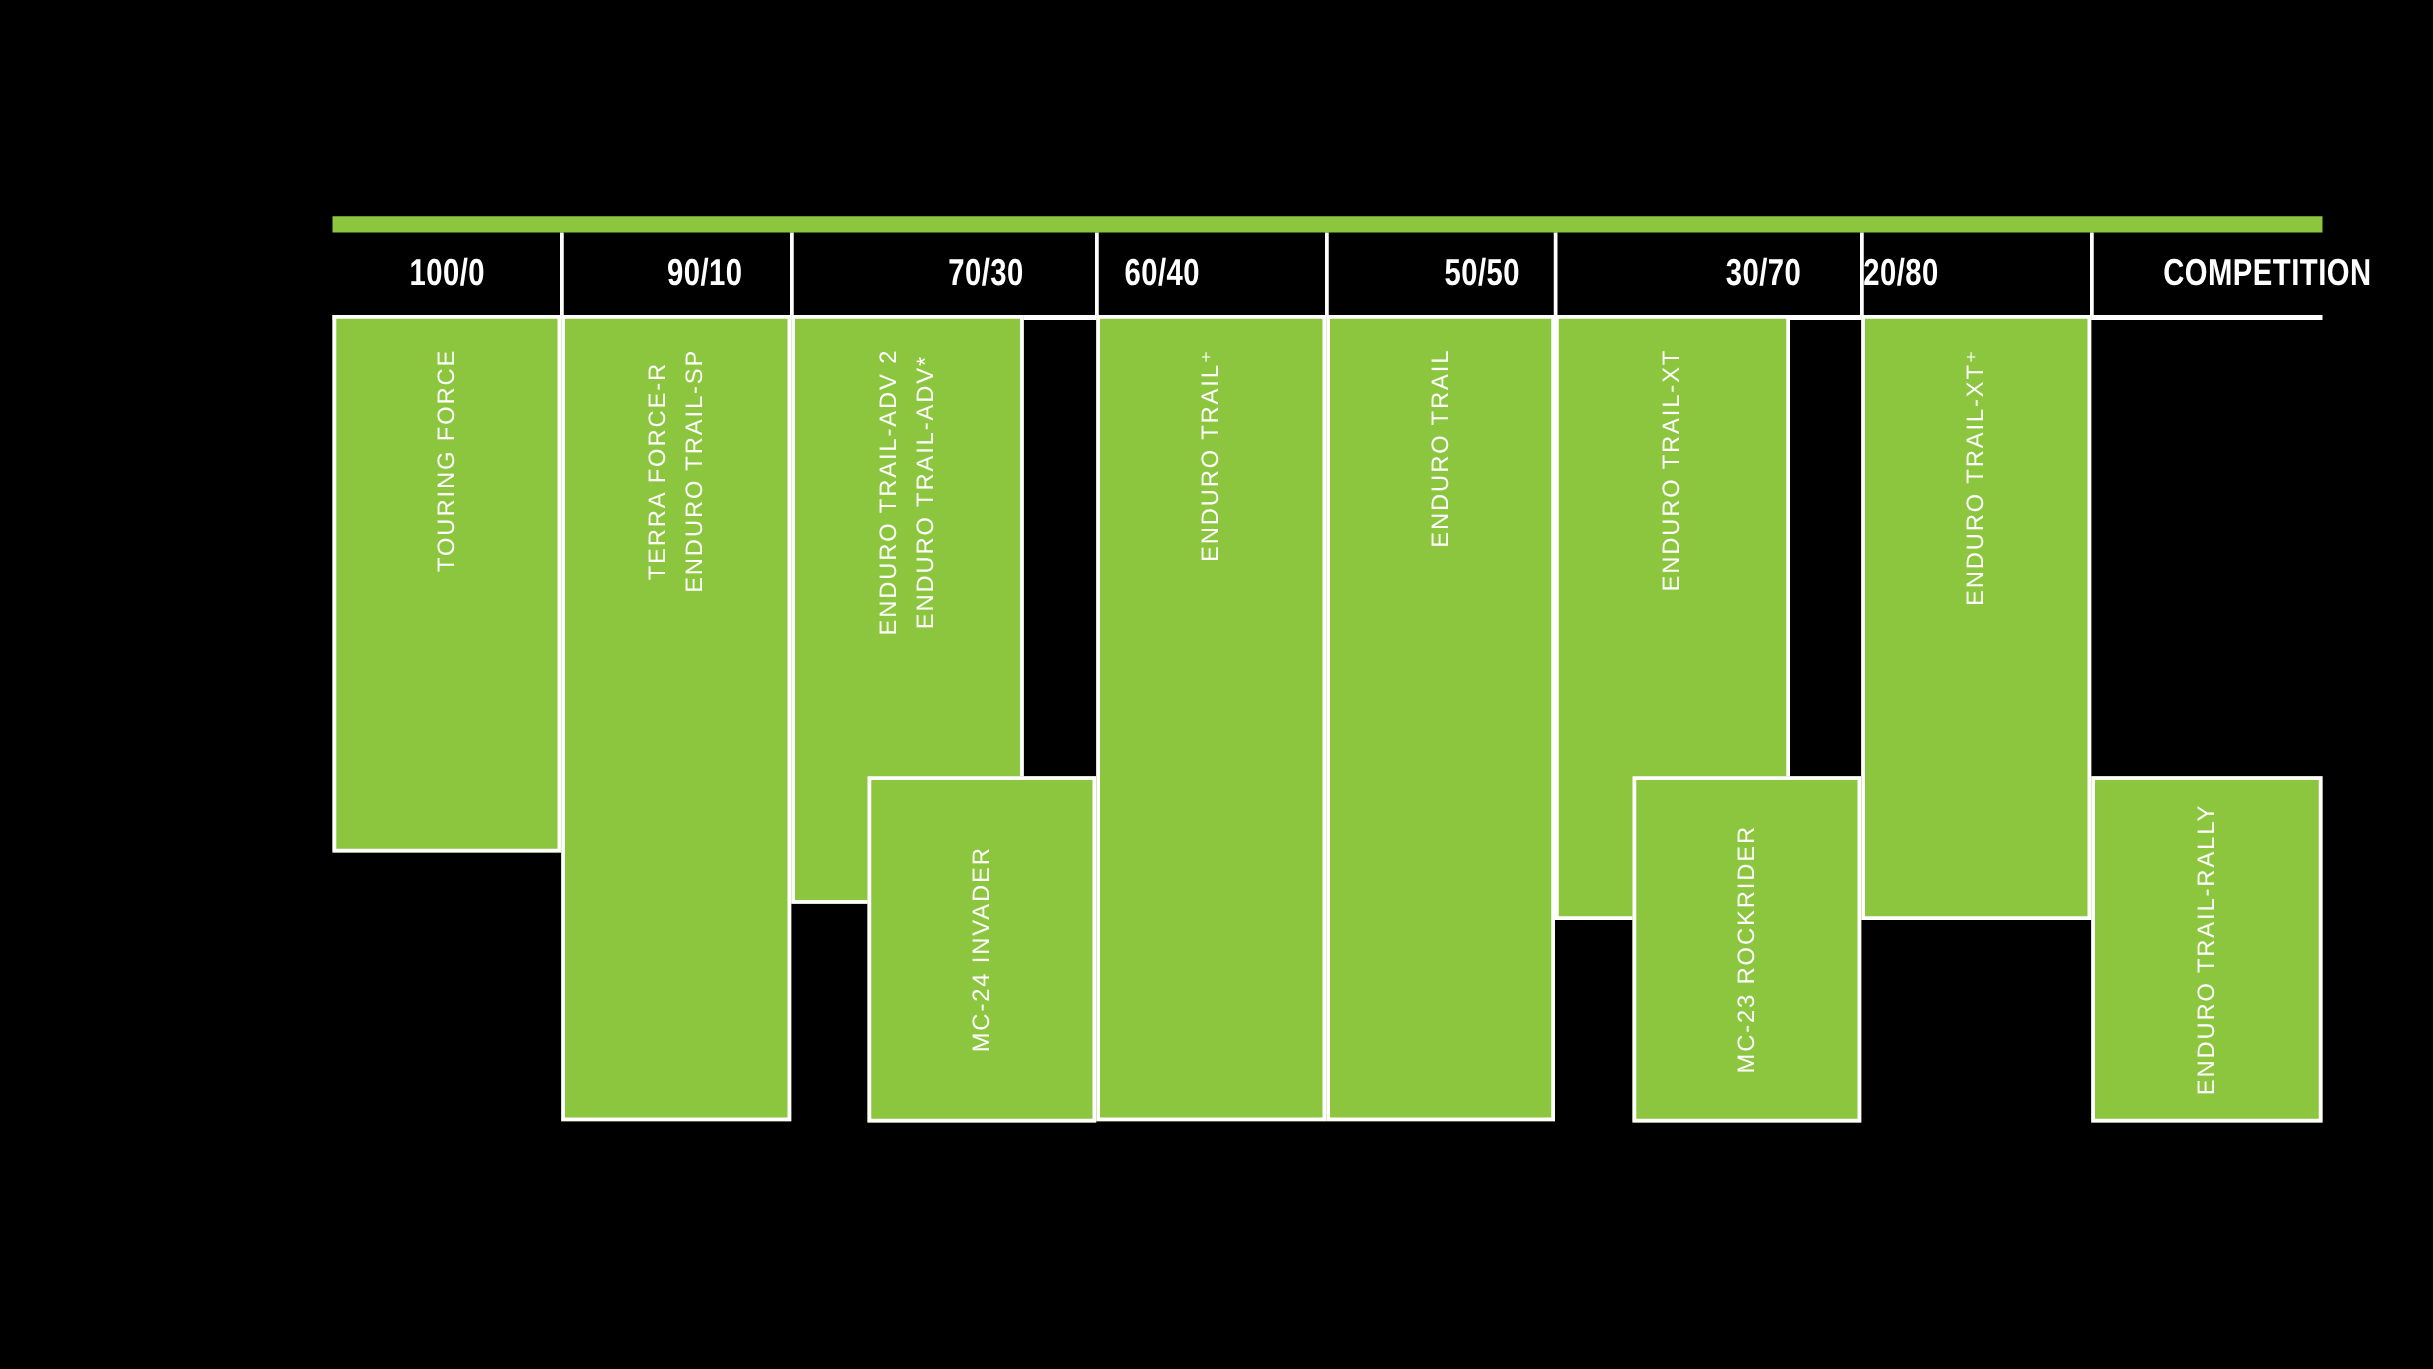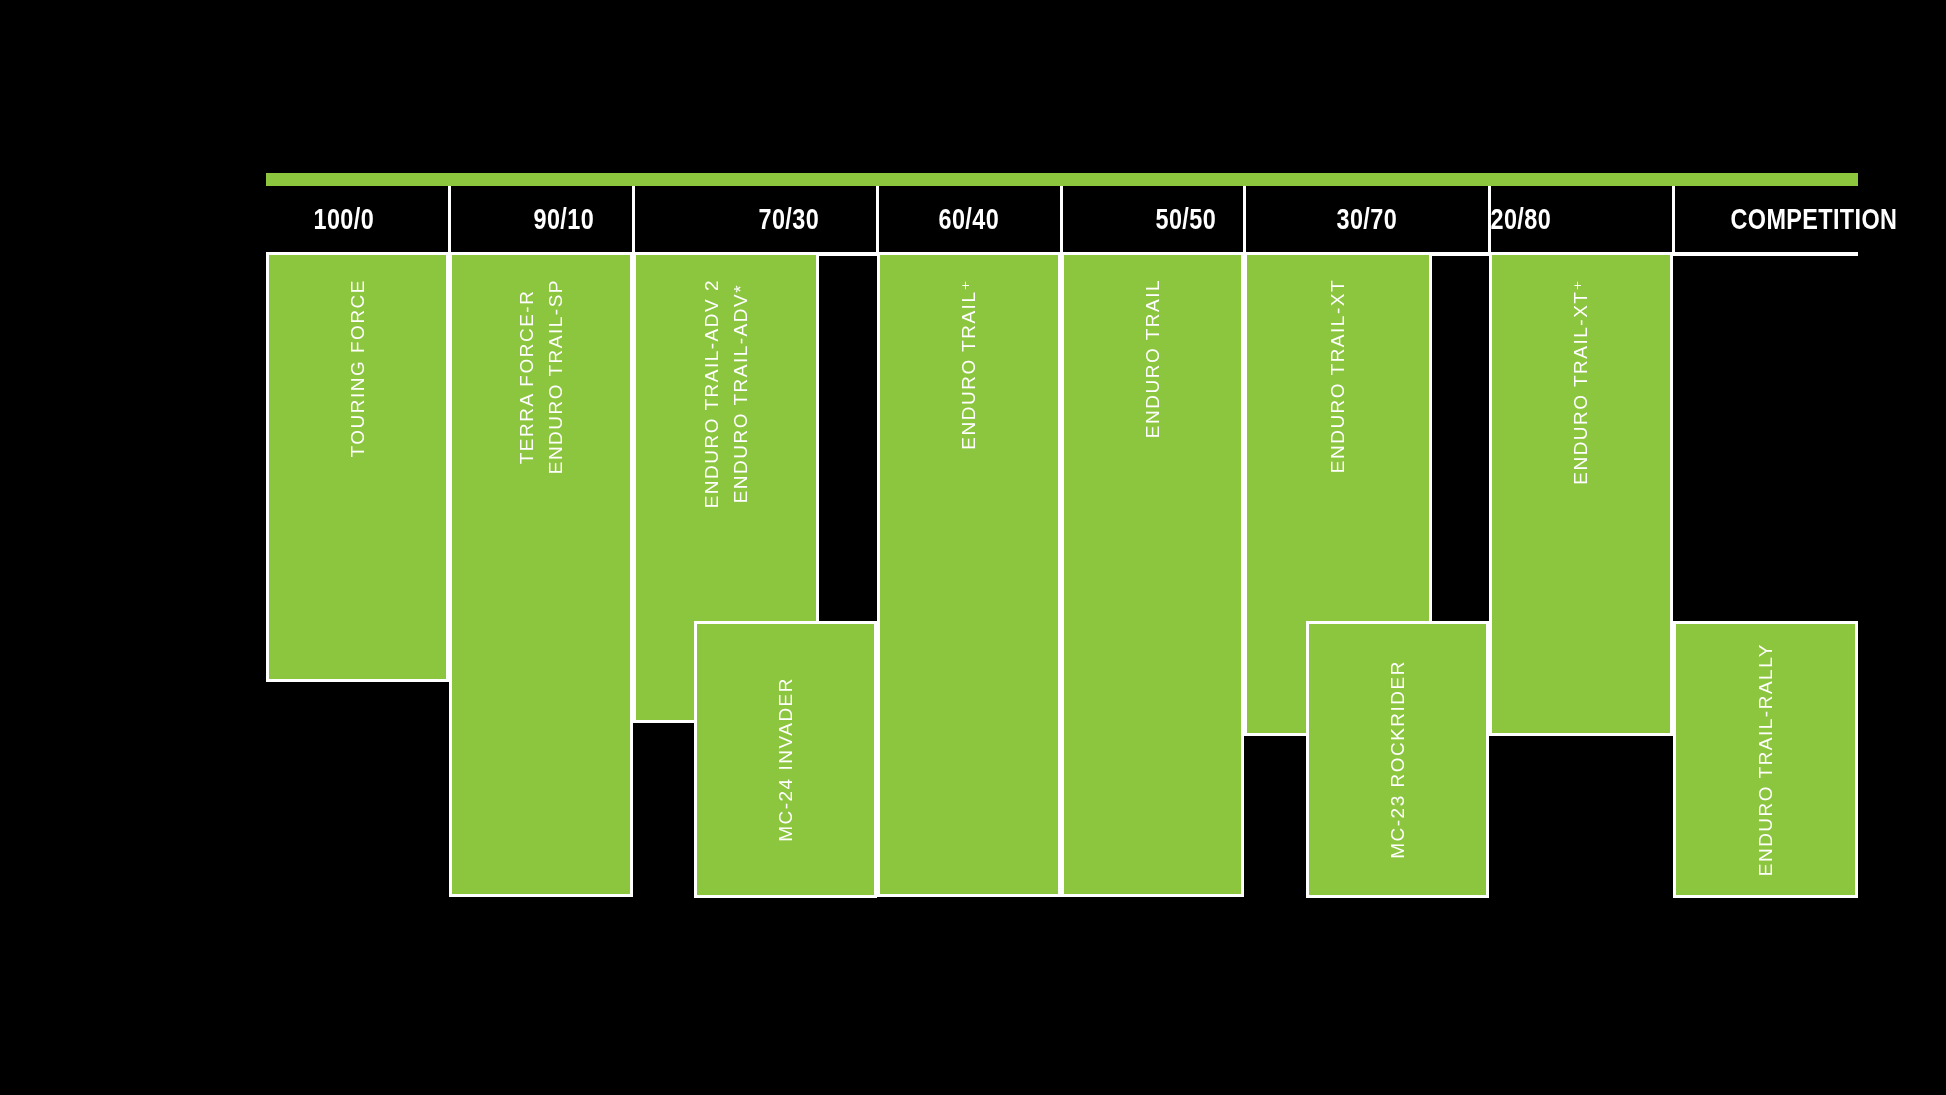--- a/index.html
+++ b/index.html
@@ -31,26 +31,26 @@
   #blk-terra     {left:449px; top:252px; width:184px; height:645px;}
   #blk-adv       {left:633px; top:252px; width:186px; height:471px;}
   #blk-trailplus {left:877px; top:252px; width:184px; height:645px;}
   #blk-trail     {left:1061px;top:252px; width:183px; height:645px;}
   #blk-xt        {left:1244px;top:252px; width:188px; height:484px;}
   #blk-xtplus    {left:1489px;top:252px; width:184px; height:484px;}
   #blk-invader   {left:694px; top:621px; width:183px; height:277px;}
   #blk-rockrider {left:1306px;top:621px; width:183px; height:277px;}
   #blk-rally     {left:1673px;top:621px; width:185px; height:277px;}
   
-  #hc-0{left:252px;width:183px;}
+  #hc-0{left:266px;width:183px;}
   #hc-1{left:449px;width:184px;padding-left:23px;}
   #hc-2{left:633px;width:244px;margin-left:34px;}
-  #hc-3{left:877px;width:184px;}
+  #hc-3{left:838px;width:184px;}
   #hc-4{left:1094px;width:183px;}
-  #hc-5{left:1244px;width:245px;}
+  #hc-5{left:1288px;width:245px;}
   #hc-6{left:1429px;width:184px;}
   #hc-7{left:1673px;width:185px;padding-left:48px;}
   #vs-0{left:448px;} #vs-1{left:632px;} #vs-2{left:876px;} #vs-3{left:1060px;}
   #vs-4{left:1243px;} #vs-5{left:1488px;} #vs-6{left:1672px;}
 </style>
 </head>
 <body>
 
 <div id="stage">
 

